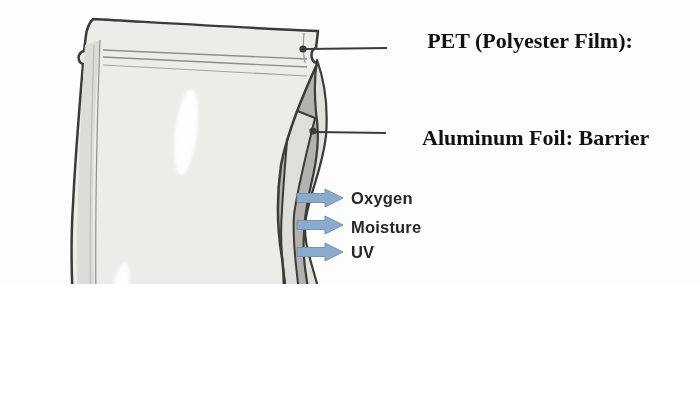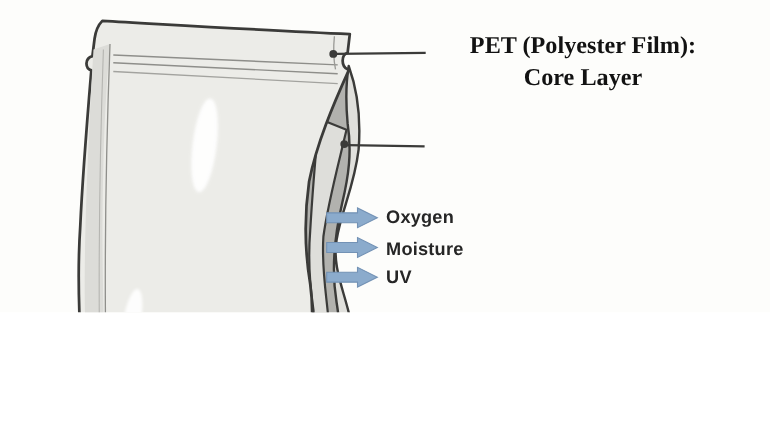--- a/index.html
+++ b/index.html
@@ -141,22 +141,22 @@
       <line x1="316" y1="132" x2="386" y2="133" stroke="#3B3B39" stroke-width="2"></line>
       <circle cx="313" cy="131" r="3.6" fill="#3B3B39"></circle>
 
       <line x1="315" y1="299" x2="391" y2="300" stroke="#3B3B39" stroke-width="2"></line>
       <circle cx="312" cy="299" r="3.6" fill="#3B3B39"></circle>
     </g>
   </svg>
 
   <div class="ann ann-pet">
     <div>PET (Polyester Film):</div>
-    <div>Core Layer</div>
   </div>
 
+  <div class="ann ann-alu">Aluminum Foil: Barrier</div>
 
 
   <div class="barrier-label bl-0">Oxygen</div>
   <div class="barrier-label bl-1">Moisture</div>
   <div class="barrier-label bl-2">UV</div>
 
 </div>
 
 </body></html>

